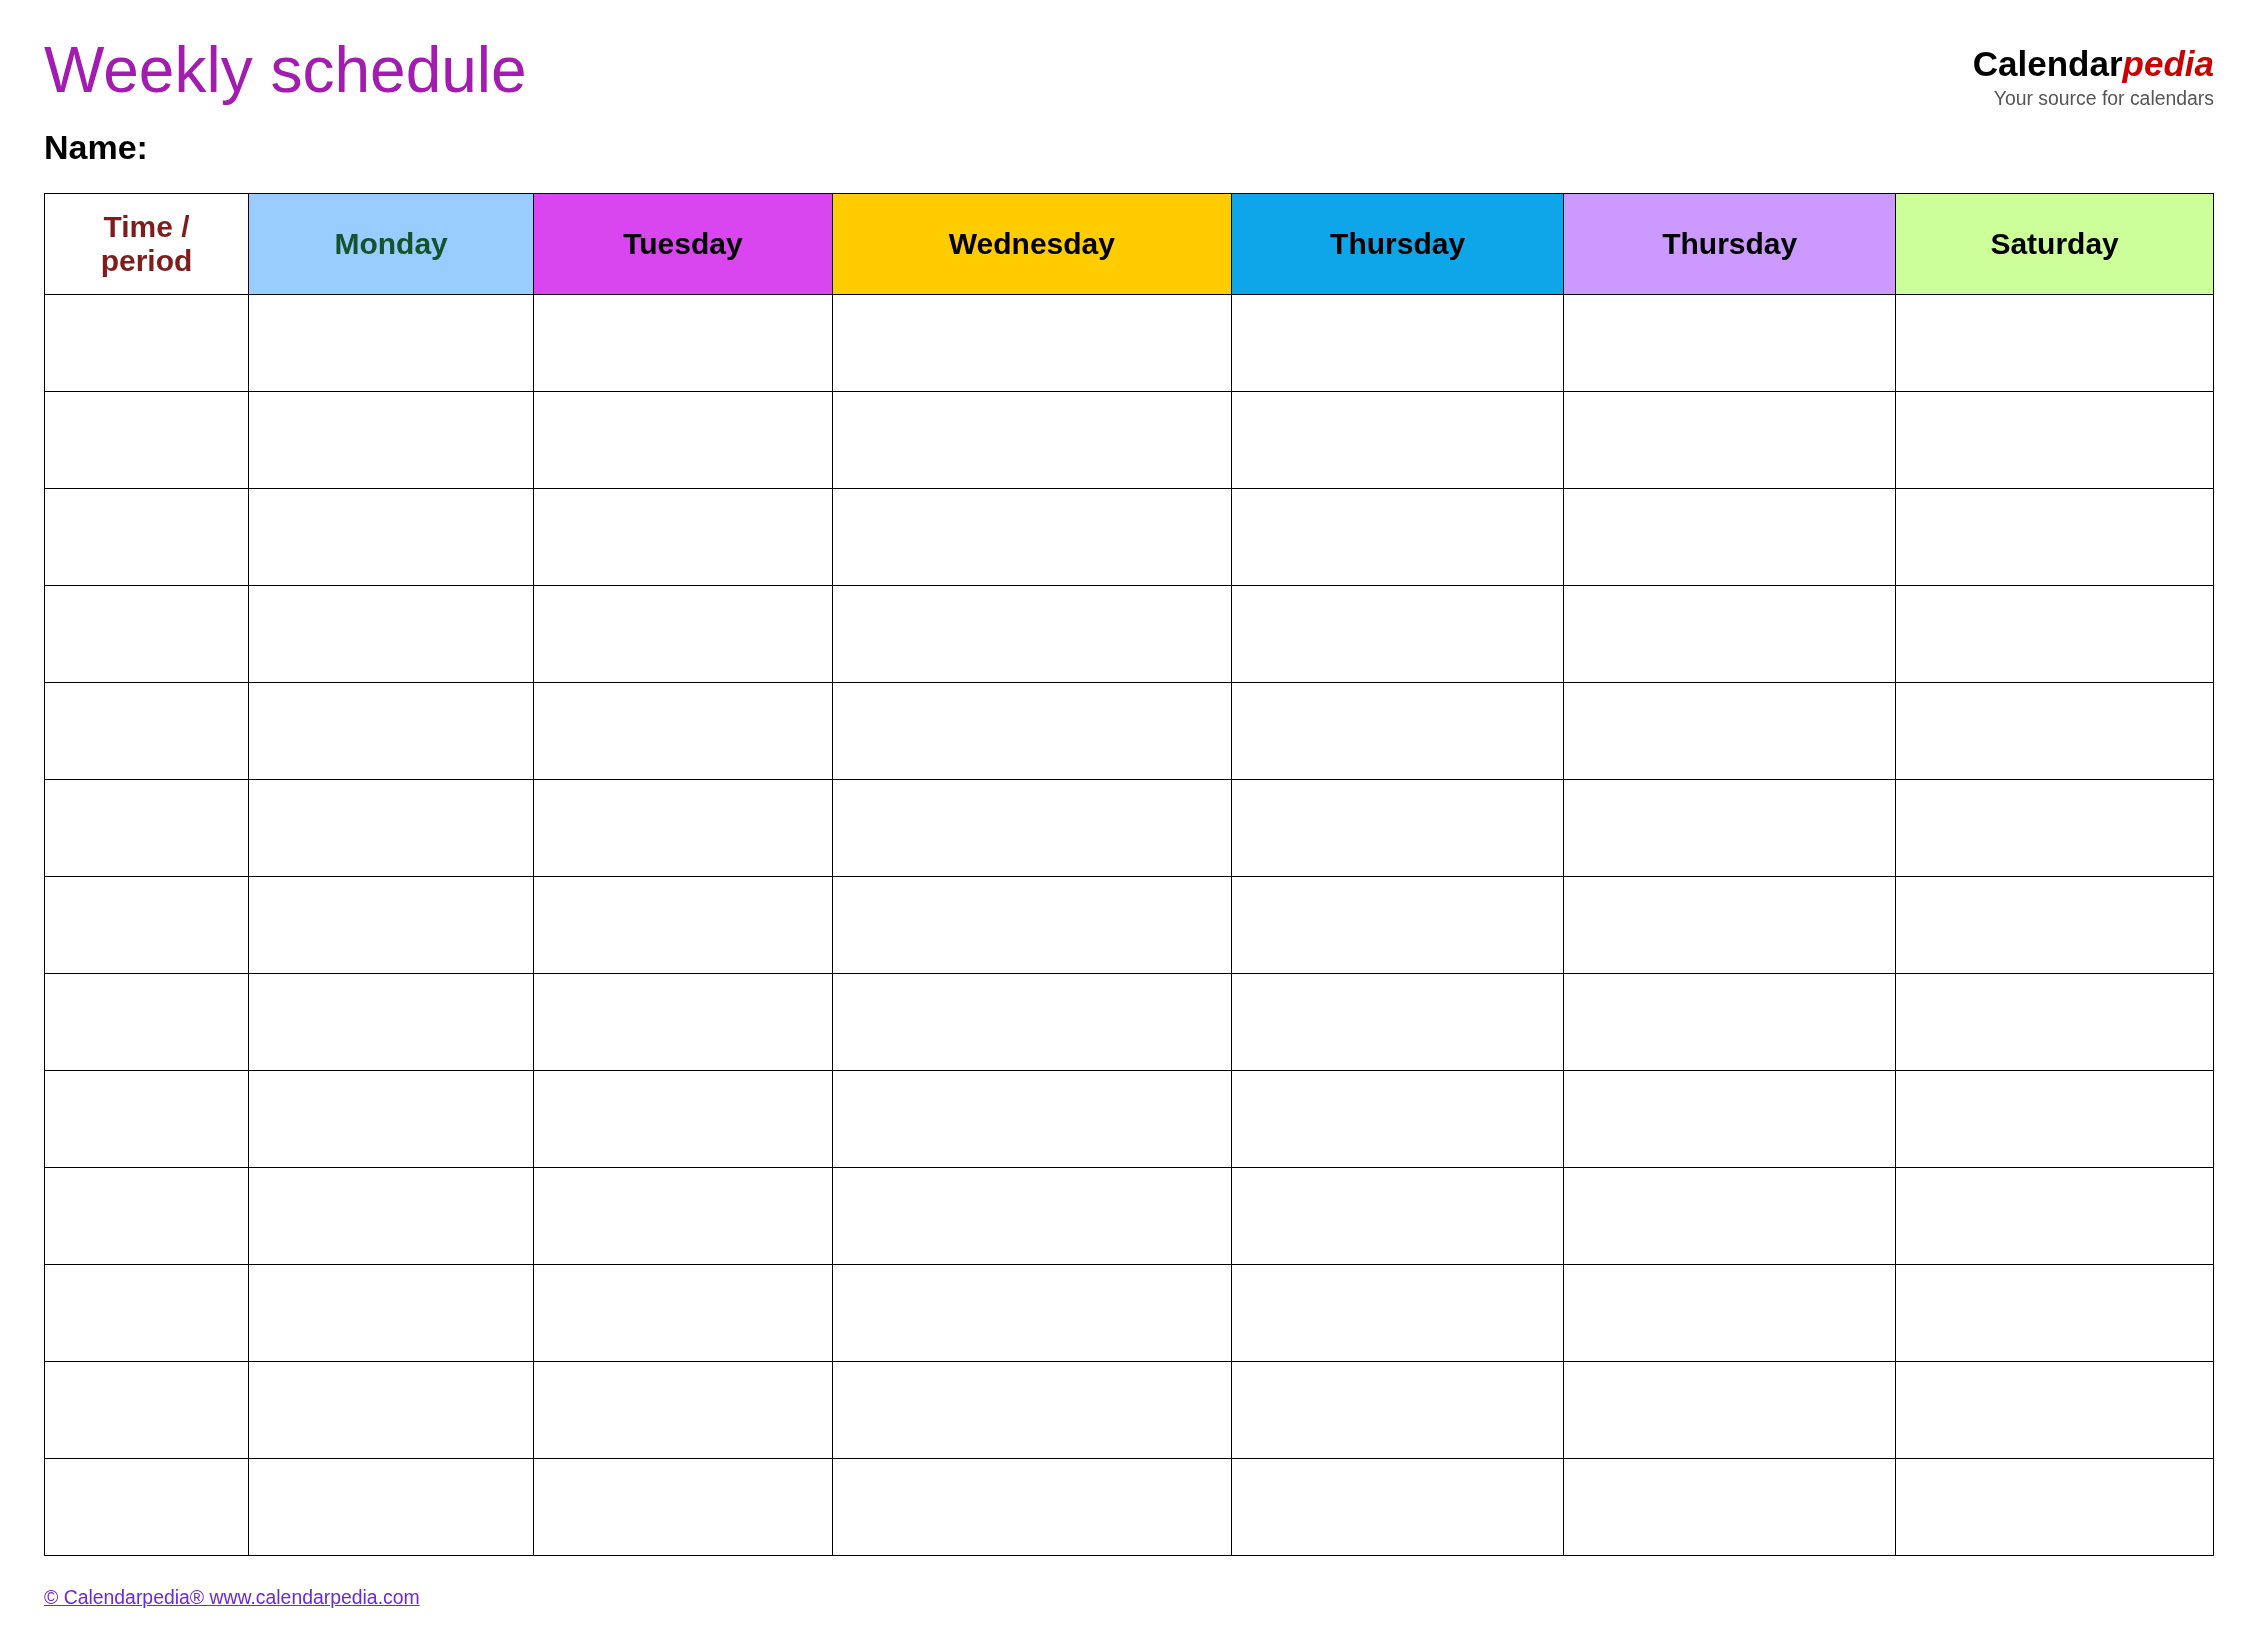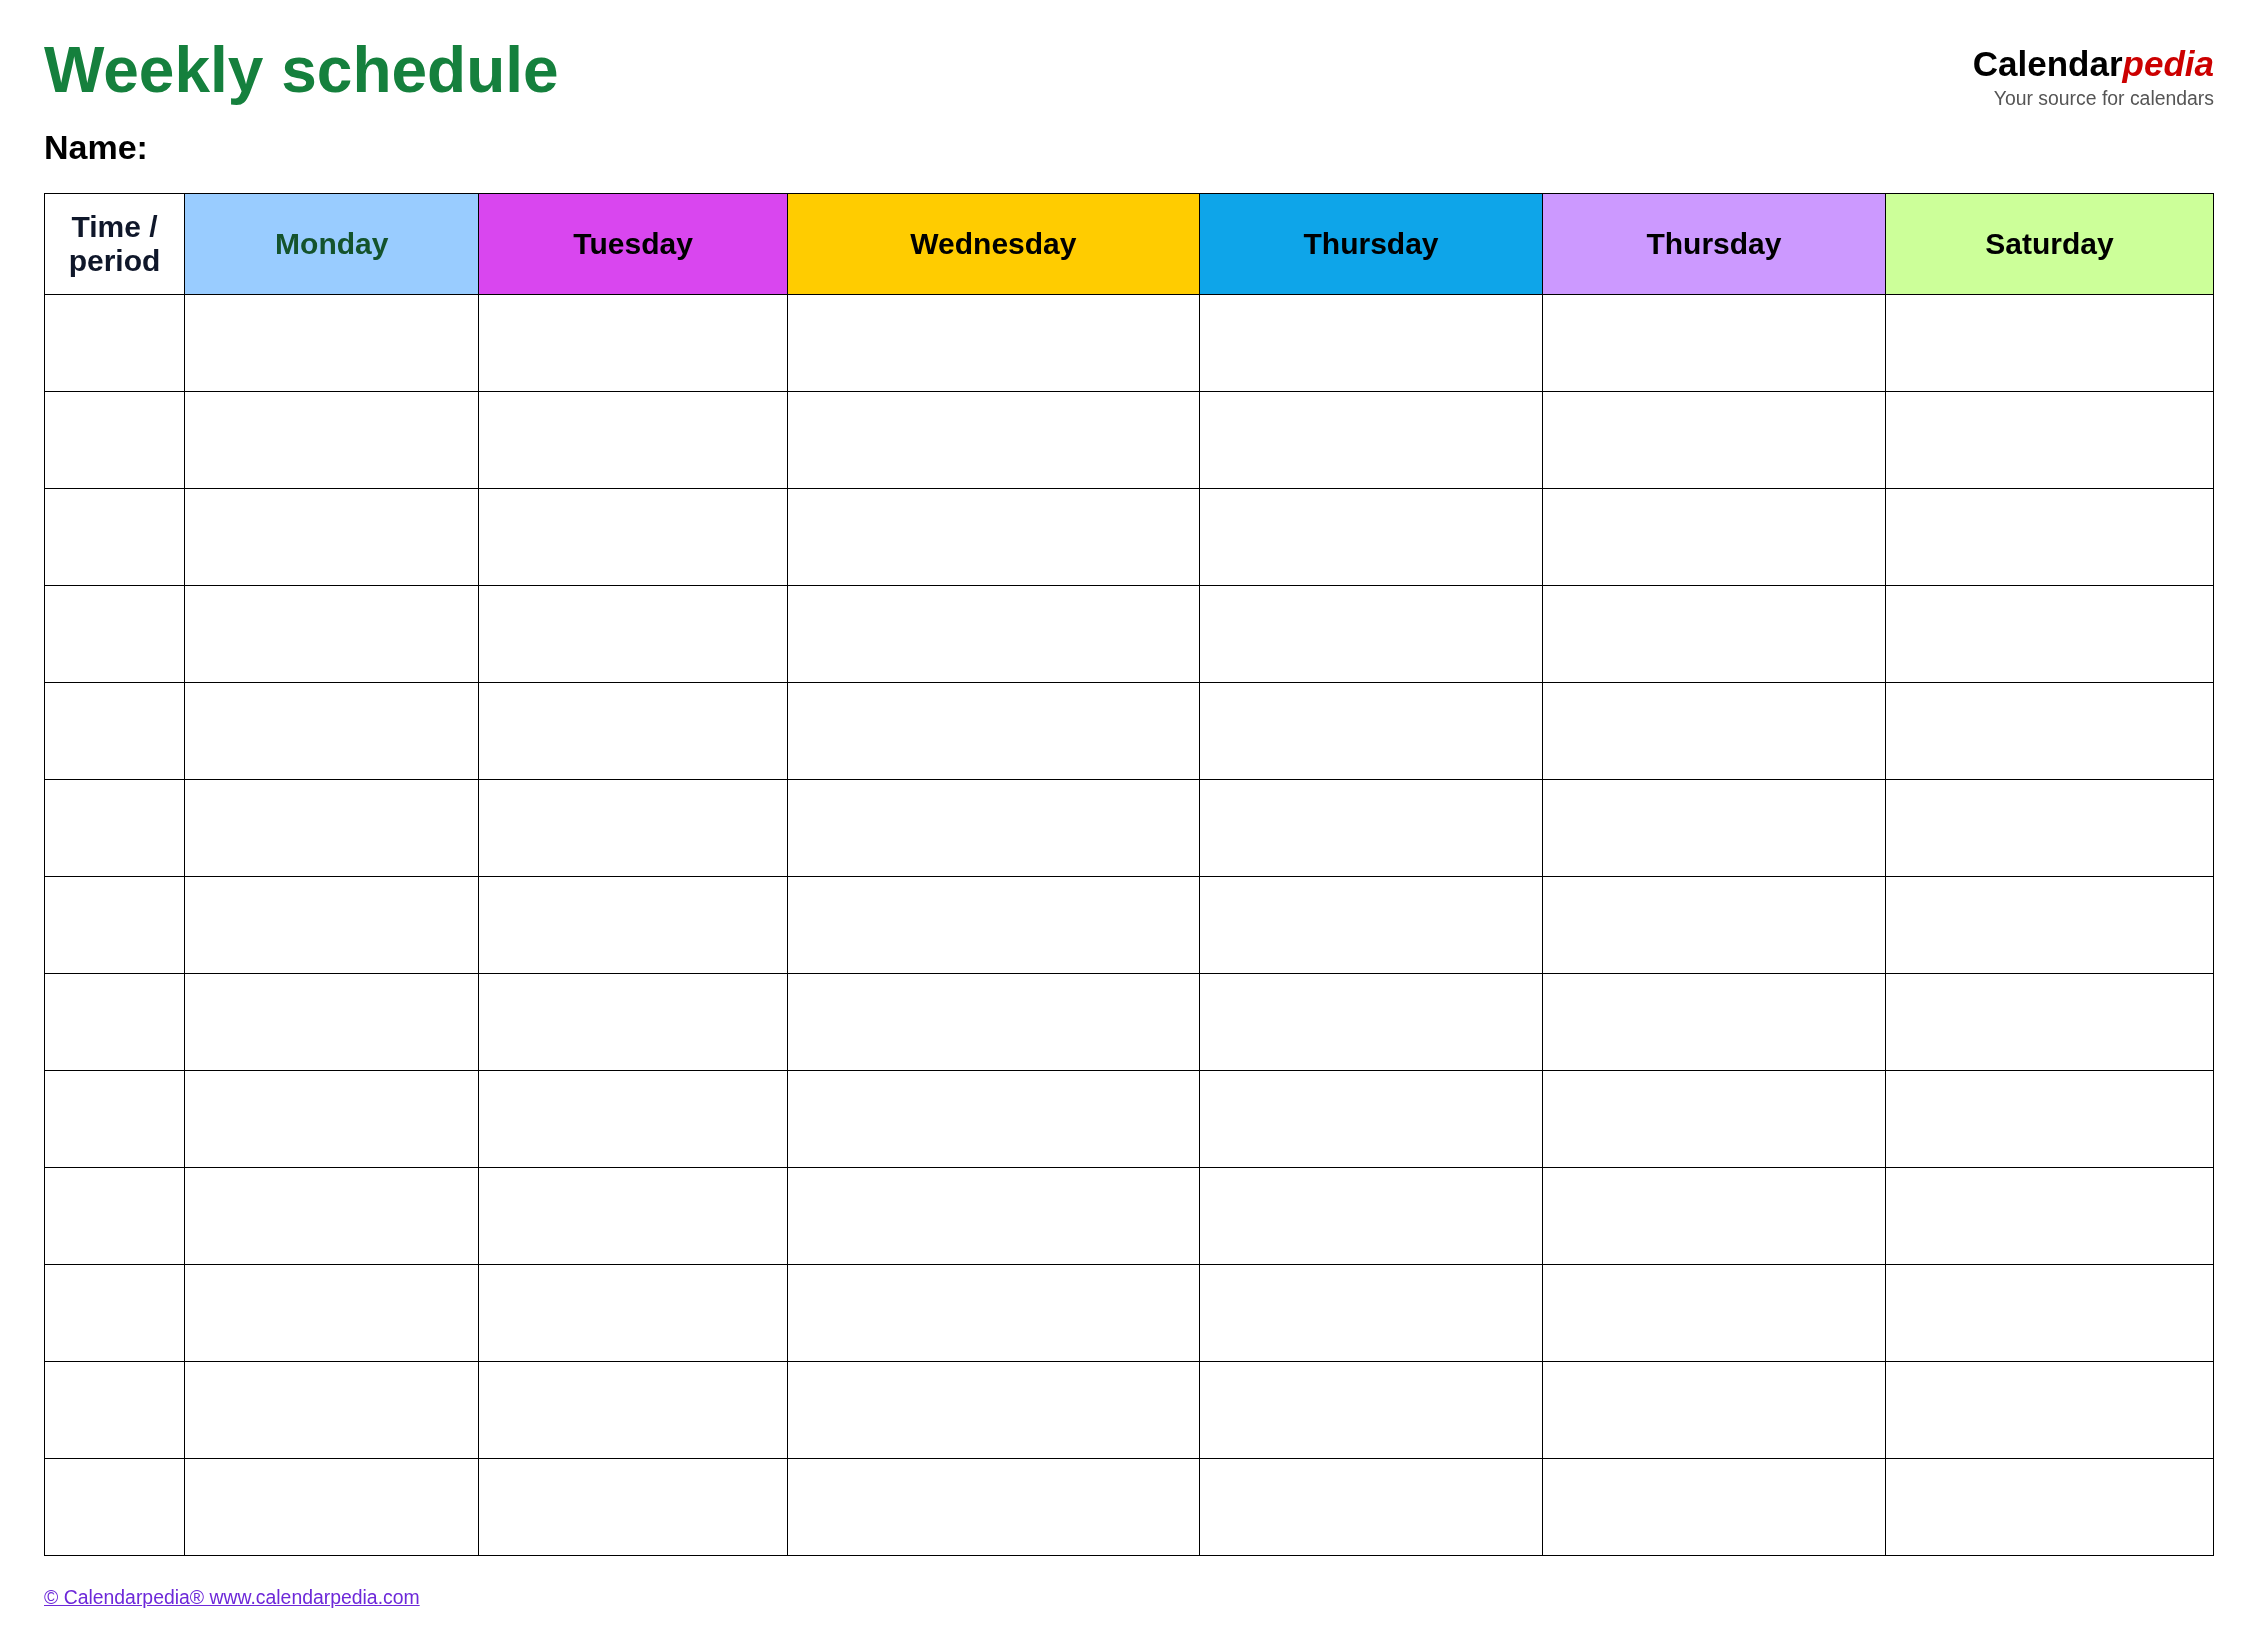--- a/index.html
+++ b/index.html
@@ -18,22 +18,22 @@
 
     .header-area {
       display: flex;
       justify-content: space-between;
       align-items: flex-start;
       margin-bottom: 17.6px;
     }
 
     .page-title {
       font-size: 64px;
-      font-weight: 700;
-      color: #15803d;
+      font-weight: 400;
+      color: #a21caf;
       line-height: 1.1;
     }
 
     .brand-logo {
       text-align: right;
       margin-top: 8.8px;
     }
 
     .brand-logo .calendar-text {
       font-size: 35px;
@@ -75,23 +75,23 @@
     }
 
     .schedule-table thead th {
       font-size: 30px;
       font-weight: bold;
       text-align: center;
       padding: 16px 8.8px;
     }
 
     .col-time {
-      width: 140px;
+      width: 204px;
       background-color: #ffffff;
-      color: #0f172a;
+      color: #7f1d1d;
       font-weight: bold;
     }
 
     .col-monday {
       background-color: #99ccff;
       color: #14532d;
     }
 
     .col-tuesday {
       background-color: #d946ef;

